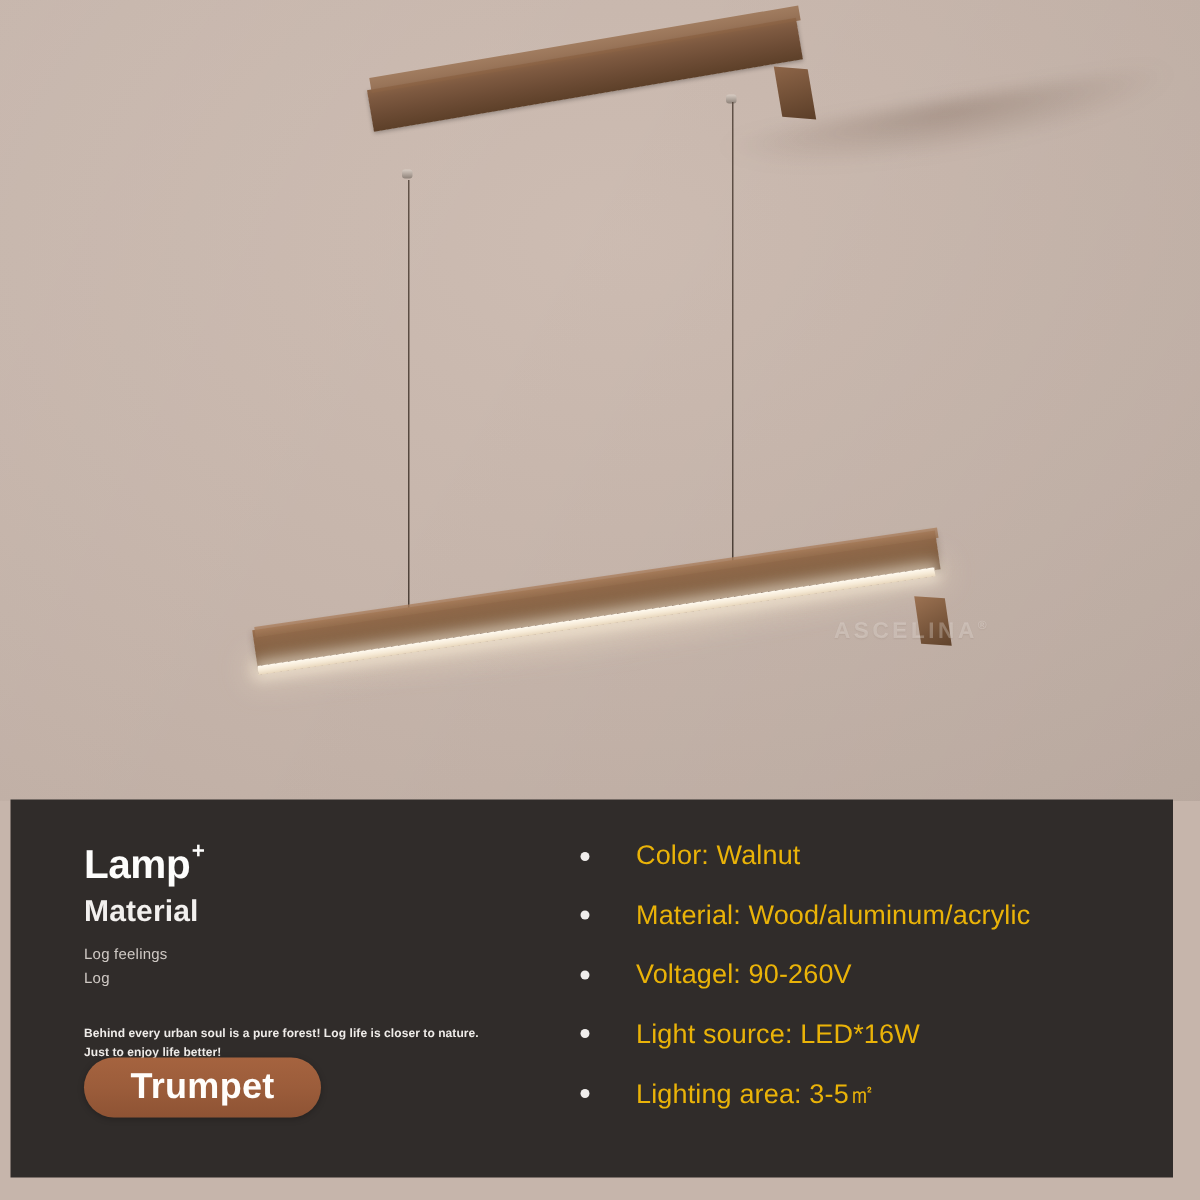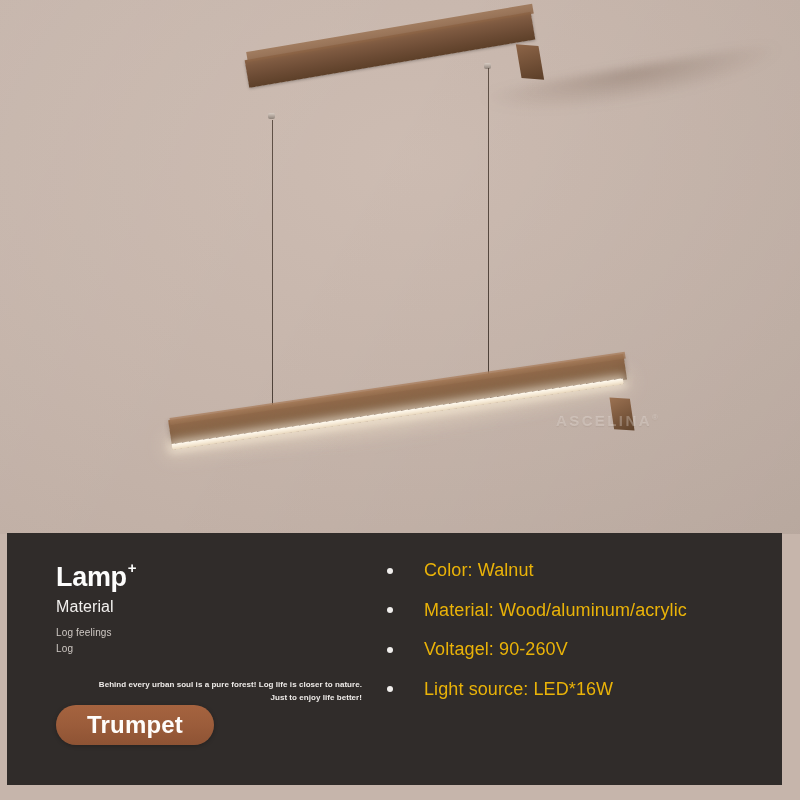--- a/index.html
+++ b/index.html
@@ -122,27 +122,27 @@
   }
   .brand-lamp{
     color:#fdfdfc; font-size:27px; font-weight:700; letter-spacing:-0.3px;
     line-height:1; position:relative; display:inline-block;
   }
   .brand-plus{
     font-size:15px; font-weight:700; vertical-align:super;
     position:relative; top:-3px; left:1px;
   }
   .brand-material{
-    color:#f2f0ee; font-size:16px; font-weight:400; margin-top:7px; letter-spacing:.1px;
+    color:#f2f0ee; font-size:20px; font-weight:700; margin-top:7px; letter-spacing:.1px;
   }
   .brand-lines{ margin-top:9px; }
   .brand-lines div{
     color:#cfc9c4; font-size:10px; line-height:1.55; letter-spacing:.15px;
   }
-  .brand-tagline{ margin-top:22px;text-align:right; }
+  .brand-tagline{ margin-top:22px; }
   .brand-tagline div{
     color:#efece9; font-size:8px; font-weight:700; line-height:1.65; letter-spacing:.05px;
   }
   .trumpet-btn{
     position:absolute; left:49px; top:172px;
     width:158px; height:40px; border-radius:27px;
     background:linear-gradient(180deg,#a5633f 0%,#9c5d3b 48%,#8e5334 100%);
     color:#fffdfb; font-size:24px; font-weight:700;
     display:flex; align-items:center; justify-content:center;
     border:none; cursor:pointer; letter-spacing:.2px;
@@ -223,16 +223,20 @@
         <span>Material: Wood/aluminum/acrylic</span>
       </li>
       <li>
         <span class="spec-bullet"></span>
         <span>Voltagel: 90-260V</span>
       </li>
       <li>
         <span class="spec-bullet"></span>
         <span>Light source: LED*16W</span>
       </li>
+      <li>
+        <span class="spec-bullet"></span>
+        <span>Lighting area: 3-5㎡</span>
+      </li>
     </ul>
   </div>
 
 </div>
 
 </body></html>

